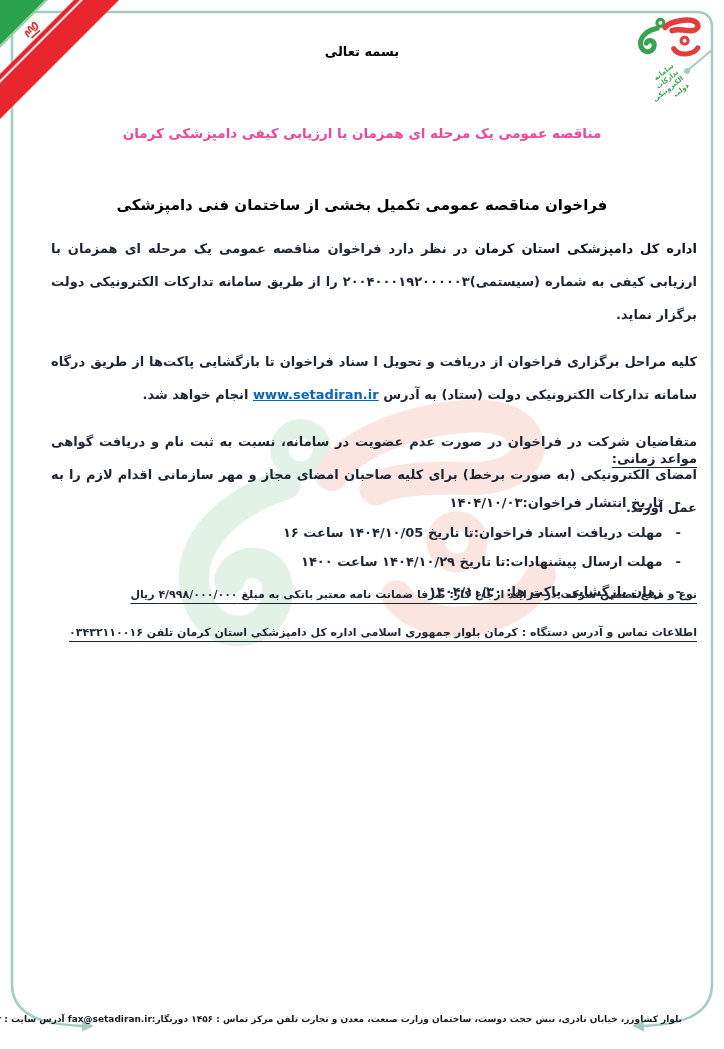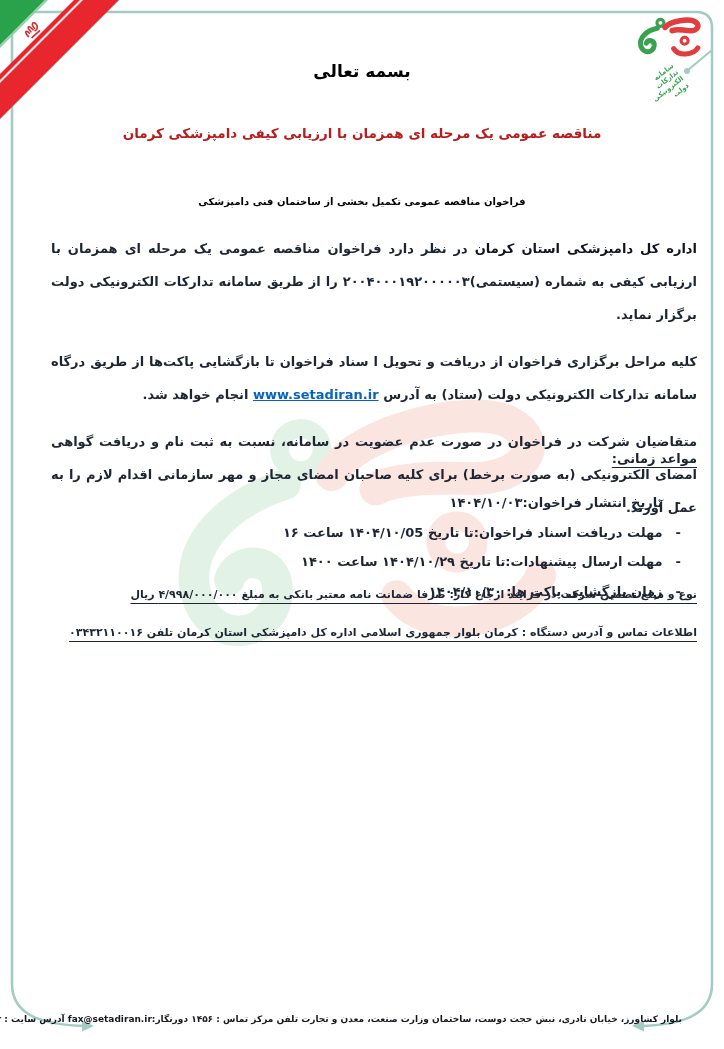--- a/index.html
+++ b/index.html
@@ -3,23 +3,23 @@
 <meta charset="utf-8">
 <style>
   html,body{margin:0;padding:0;background:#ffffff;}
   .page{
     position:relative;width:724px;height:1049px;background:#fff;
     font-family:"DejaVu Sans",sans-serif;font-weight:700;color:#1d2533;
     overflow:hidden;
   }
   .abs{position:absolute;}
   .center{left:0;right:0;text-align:center;}
-  .bismillah{top:61px;font-size:17px;color:#000;}
-  .doc-title{top:125px;font-size:13.5px;color:#b91c1c;}
-  .doc-subtitle{top:196px;font-size:10px;color:#000;}
+  .bismillah{top:44px;font-size:13px;color:#000;}
+  .doc-title{top:125px;font-size:13.5px;color:#ec4899;}
+  .doc-subtitle{top:196px;font-size:15px;color:#000;}
   .bodytext{
     top:232px;right:27px;left:27px;direction:rtl;text-align:justify;
     font-size:13px;line-height:33px;margin-left:24px;
   }
   .bodytext p{margin:0 0 14px 0;}
   .agency{color:#10141f;}
   a.weblink{color:#0563c1;text-decoration:underline;font-weight:700;}
   .sched{top:429px;right:27px;left:27px;direction:rtl;font-size:13px;}
   .sched-heading{display:inline-block;text-decoration:underline;text-underline-offset:4px;margin-top:22px;}
   .sched-list{margin:22px 16px 0 0;}

